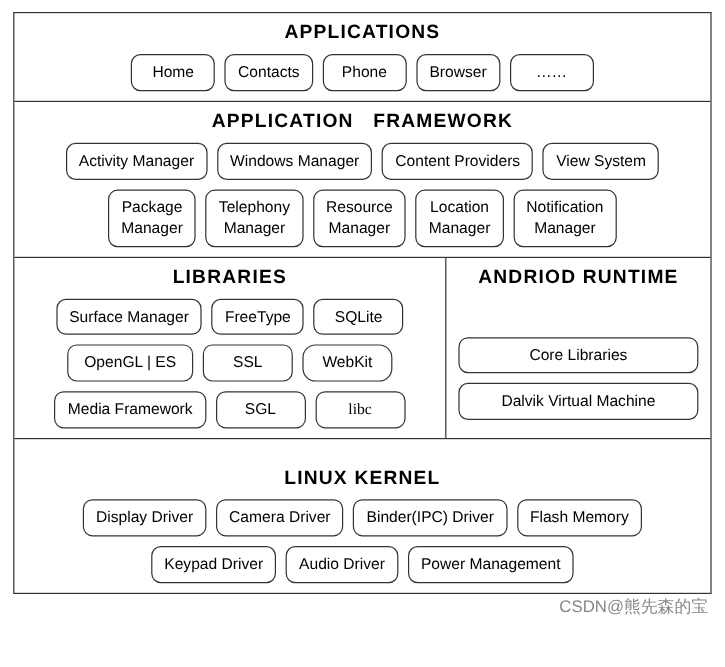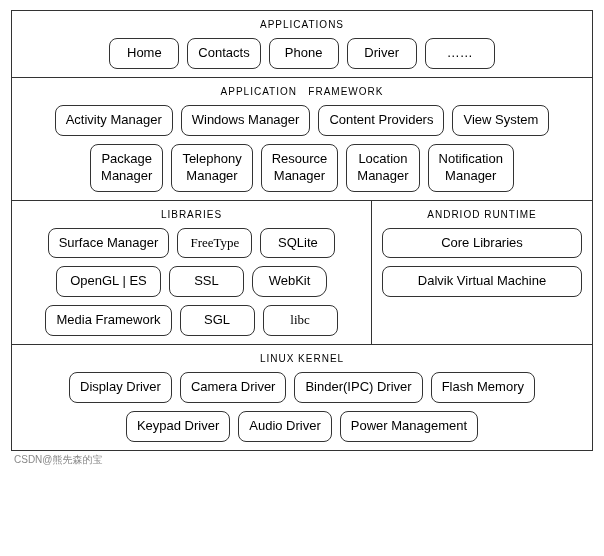--- a/index.html
+++ b/index.html
@@ -13,27 +13,27 @@
     }
     .diagram {
       border: 1.5px solid #333;
       width: 582px;
       margin: 0 auto;
     }
     .section {
       border-bottom: 1.5px solid #333;
       padding: 8px 10px;
     }
-    .section:last-child { border-bottom: none; }
+    .section:last-child { border-bottom: none; margin-top: 16px; }
     .section-title {
       text-align: center;
-      font-weight: normal;
+      font-weight: bold;
       letter-spacing: 1px;
       margin-bottom: 8px;
-      font-size: 10px;
+      font-size: 16px;
     }
     .row {
       display: flex;
       flex-direction: row;
       justify-content: center;
       gap: 8px;
       margin-bottom: 8px;
       flex-wrap: nowrap;
       align-items: flex-end;
     }
@@ -58,37 +58,38 @@
     .libraries-section {
       flex: 1;
       border-right: 1.5px solid #333;
       padding: 8px 10px;
     }
     .runtime-section {
       width: 220px;
       padding: 8px 10px;
     }
     .bottom-label {
-      font-size: 10px;
+      text-align: right;
+      font-size: 14px;
       color: #888;
       padding: 2px 4px;
     }
   </style>
 </head>
 <body>
 
 <div class="diagram">
 
   <div class="section">
     <div class="section-title">APPLICATIONS</div>
     <div class="row">
       <div class="box">Home</div>
       <div class="box">Contacts</div>
       <div class="box">Phone</div>
-      <div class="box">Driver</div>
+      <div class="box">Browser</div>
       <div class="box">……</div>
     </div>
   </div>
 
   <div class="section">
     <div class="section-title">APPLICATION &nbsp; FRAMEWORK</div>
     <div class="row">
       <div class="box">Activity Manager</div>
       <div class="box">Windows Manager</div>
       <div class="box">Content Providers</div>
@@ -102,39 +103,39 @@
       <div class="box">Notification<br>Manager</div>
     </div>
   </div>
 
   <div class="middle-row">
 
     <div class="libraries-section">
       <div class="section-title">LIBRARIES</div>
       <div class="row">
         <div class="box" style="min-width:105px;">Surface Manager</div>
-        <div class="box" style="min-width:75px;font-family:Liberation Serif, serif;">FreeType</div>
+        <div class="box" style="min-width:75px;">FreeType</div>
         <div class="box" style="min-width:75px;">SQLite</div>
       </div>
       <div class="row">
         <div class="box" style="min-width:105px;">OpenGL | ES</div>
         <div class="box" style="min-width:75px;">SSL</div>
         <div class="box" style="min-width:75px;border-radius:11px;">WebKit</div>
       </div>
       <div class="row">
         <div class="box" style="min-width:105px;">Media Framework</div>
         <div class="box" style="min-width:75px;">SGL</div>
         <div class="box" style="min-width:75px;font-family:Liberation Serif, serif;">libc</div>
       </div>
     </div>
 
     <div class="runtime-section">
       <div class="section-title">ANDRIOD RUNTIME</div>
       <div class="row">
-        <div class="box" style="width:100%;">Core Libraries</div>
+        <div class="box" style="width:100%;margin-top:32px;">Core Libraries</div>
       </div>
       <div class="row">
         <div class="box" style="width:100%;">Dalvik Virtual Machine</div>
       </div>
     </div>
 
   </div>
 
   <div class="section">
     <div class="section-title">LINUX KERNEL</div>

